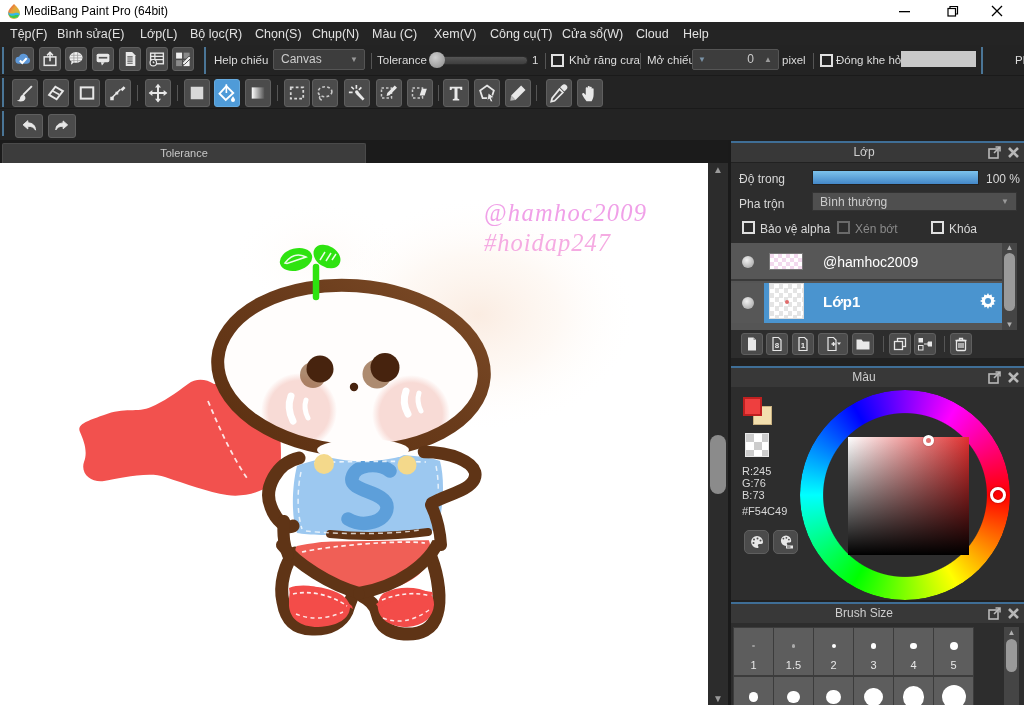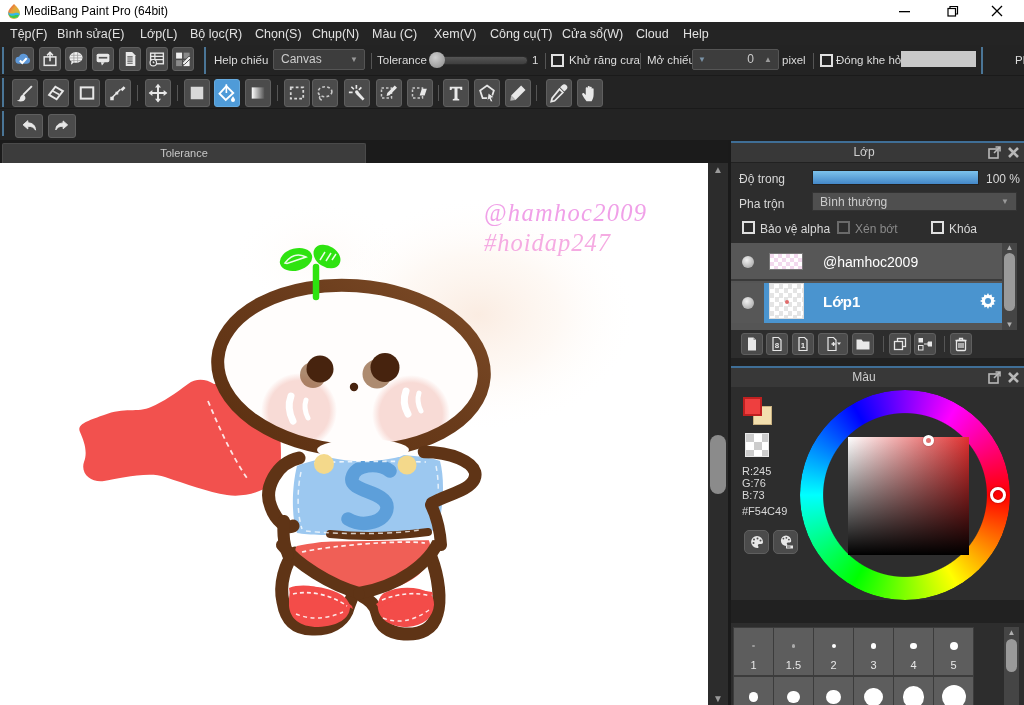--- a/index.html
+++ b/index.html
@@ -414,20 +414,26 @@
         <rect x="1" y="3" width="9" height="9" fill="none" stroke="#b8b8b8" stroke-width="1.6"></rect>
         <path d="M6 7 L11.5 1.5 M7.5 1 h4.5 v4.5" stroke="#b8b8b8" stroke-width="1.6" fill="none"></path>
         <path d="M21 2 L30 11 M30 2 L21 11" stroke="#b8b8b8" stroke-width="2.6"></path>
       </svg></div>
 <div class="panel-hd" style="top:226px;padding-right:27px">Màu
 <svg class="hicons" viewBox="0 0 32 13">
         <rect x="1" y="3" width="9" height="9" fill="none" stroke="#b8b8b8" stroke-width="1.6"></rect>
         <path d="M6 7 L11.5 1.5 M7.5 1 h4.5 v4.5" stroke="#b8b8b8" stroke-width="1.6" fill="none"></path>
         <path d="M21 2 L30 11 M30 2 L21 11" stroke="#b8b8b8" stroke-width="2.6"></path>
       </svg></div>
+<div class="panel-hd" style="top:462px;padding-right:27px">Brush Size
+<svg class="hicons" viewBox="0 0 32 13">
+        <rect x="1" y="3" width="9" height="9" fill="none" stroke="#b8b8b8" stroke-width="1.6"></rect>
+        <path d="M6 7 L11.5 1.5 M7.5 1 h4.5 v4.5" stroke="#b8b8b8" stroke-width="1.6" fill="none"></path>
+        <path d="M21 2 L30 11 M30 2 L21 11" stroke="#b8b8b8" stroke-width="2.6"></path>
+      </svg></div>
 <div class="pl" style="left:8px;top:32px">Độ trong</div>
 <div style="position:absolute;left:81px;top:30px;width:167px;height:15px;background:linear-gradient(#7cc2ec,#4488c8);border:1px solid #222"></div>
 <div class="pl" style="left:255px;top:32px">100 %</div>
 <div class="pl" style="left:8px;top:57px">Pha trộn</div>
 <div style="position:absolute;left:81px;top:52px;width:205px;height:19px;background:#4f4f4f;border:1px solid #333;color:#ccc;font-size:12px;line-height:18px;padding-left:7px">Bình thường<span style="position:absolute;right:7px;top:0;color:#9a9a9a;font-size:8px">▼</span></div>
 <div class="chk" style="left:11px;top:81px"></div>
     <div class="pl" style="left:29px;top:82px">Bảo vệ alpha</div>
 <div class="chk dim" style="left:106px;top:81px"></div>
     <div class="pl" style="left:124px;top:82px;color:#8a8a8a">Xén bớt</div>
 <div class="chk" style="left:200px;top:81px"></div>

